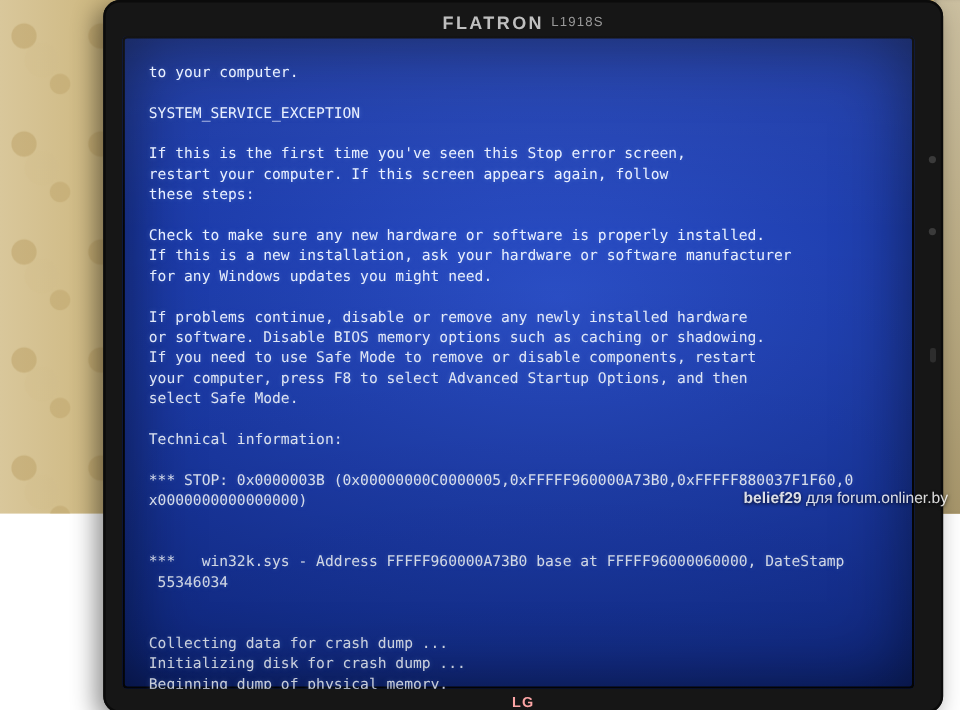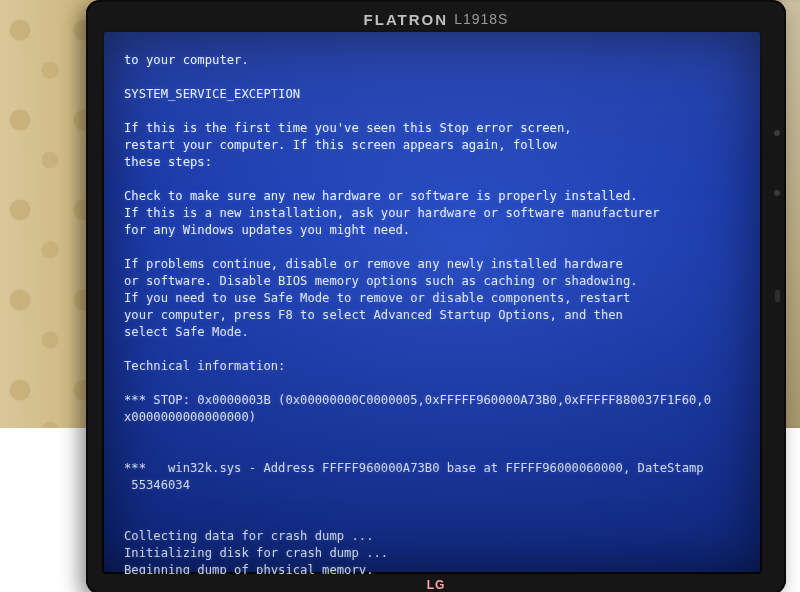--- a/index.html
+++ b/index.html
@@ -71,21 +71,21 @@
     display: flex;
     justify-content: center;
     align-items: center;
     gap: 6px;
     color: #bfbfbf;
     font-family: "Arial Narrow", Arial, sans-serif;
     letter-spacing: 2px;
     font-size: 15px;
   }
   .brand-main { font-weight: 600; }
-  .brand-model { font-size: 14px; letter-spacing: 1px; color:#9a9a9a; }
+  .brand-model { font-size: 11px; letter-spacing: 1px; color:#9a9a9a; }
 
   
   .bezel-dot {
     position: absolute;
     right: 6px;
     width: 6px;
     height: 6px;
     border-radius: 50%;
     background: #3a3a3a;
   }
@@ -214,13 +214,18 @@
 
 Collecting data for crash dump ...
 Initializing disk for crash dump ...
 Beginning dump of physical memory.
 Dumping physical memory to disk:  100
 Physical memory dump complete.
 Contact your system admin or technical support group for further assistance.</div>
     </div>
   </div>
 
+  <div class="watermark">
+    <b>belief29</b>
+    <span>для</span>
+    <span class="site">forum.onliner.by</span>
+  </div>
 </div>
 
 </body></html>

